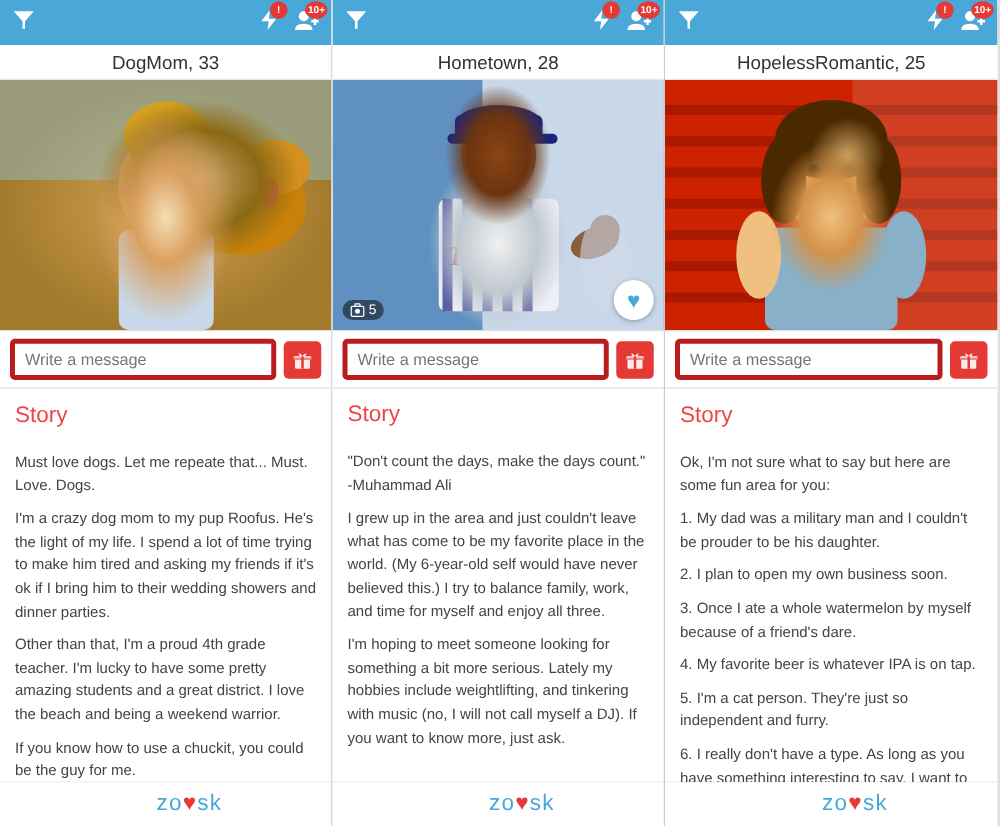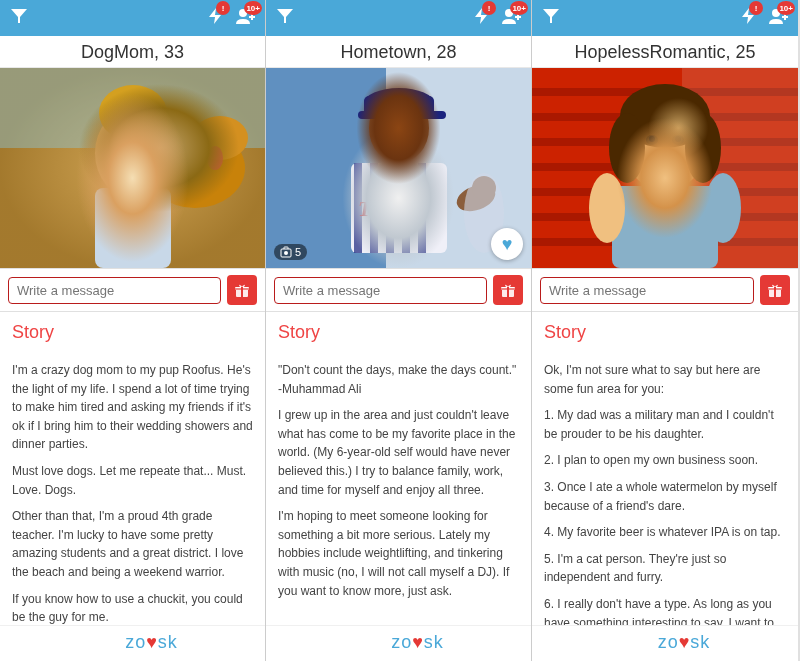--- a/index.html
+++ b/index.html
@@ -58,21 +58,21 @@
       justify-content: center;
       padding: 0 2px;
       font-weight: bold;
     }
 
     
     .name-bar {
       background: #fff;
       text-align: center;
       padding: 6px 0 4px;
-      font-size: 18px;
+      font-size: 15px;
       font-weight: 500;
       color: #333;
       border-bottom: 1px solid #e8e8e8;
       flex-shrink: 0;
     }
 
     
     .photo-area {
       width: 100%;
       height: 200px;
@@ -166,21 +166,21 @@
       padding: 6px 8px;
       border-bottom: 1px solid #e0e0e0;
       border-top: 1px solid #e0e0e0;
       gap: 6px;
       flex-shrink: 0;
       background: #fff;
     }
 
     .message-input {
       flex: 1;
-      border: 1px solid #b91c1c;
+      border: 4px solid #b91c1c;
       border-radius: 4px;
       padding: 5px 8px;
       font-size: 13px;
       color: #aaa;
       outline: none;
     }
 
     .gift-btn {
       background: #e53935;
       border: none;
@@ -309,22 +309,22 @@
     <rect x="7" y="5" width="2" height="10" fill="#e53935"></rect>
     <rect x="1" y="6" width="14" height="2" fill="#e53935" opacity="0.6"></rect>
 
     <path d="M 6 5 Q 4 2 6 3 Q 8 4 8 5 Q 8 4 10 3 Q 12 2 10 5" fill="white" opacity="0.9"></path>
   </svg>
         </button>
       </div>
       <div class="story-area">
         <div class="story-title">Story</div>
         <div class="story-text">
+          <p>Must love dogs. Let me repeate that... Must. Love. Dogs.</p>
           <p>I'm a crazy dog mom to my pup Roofus. He's the light of my life. I spend a lot of time trying to make him tired and asking my friends if it's ok if I bring him to their wedding showers and dinner parties.</p>
-          <p>Must love dogs. Let me repeate that... Must. Love. Dogs.</p>
           <p>Other than that, I'm a proud 4th grade teacher. I'm lucky to have some pretty amazing students and a great district. I love the beach and being a weekend warrior.</p>
           <p>If you know how to use a chuckit, you could be the guy for me.</p>
         </div>
       </div>
       <div class="zoosk-footer">
         <div class="zoosk-logo">zo<span style="color:#e53935;">♥</span>sk</div>
       </div>
     </div>
     <div class="profile-card">
       <div class="top-bar">

